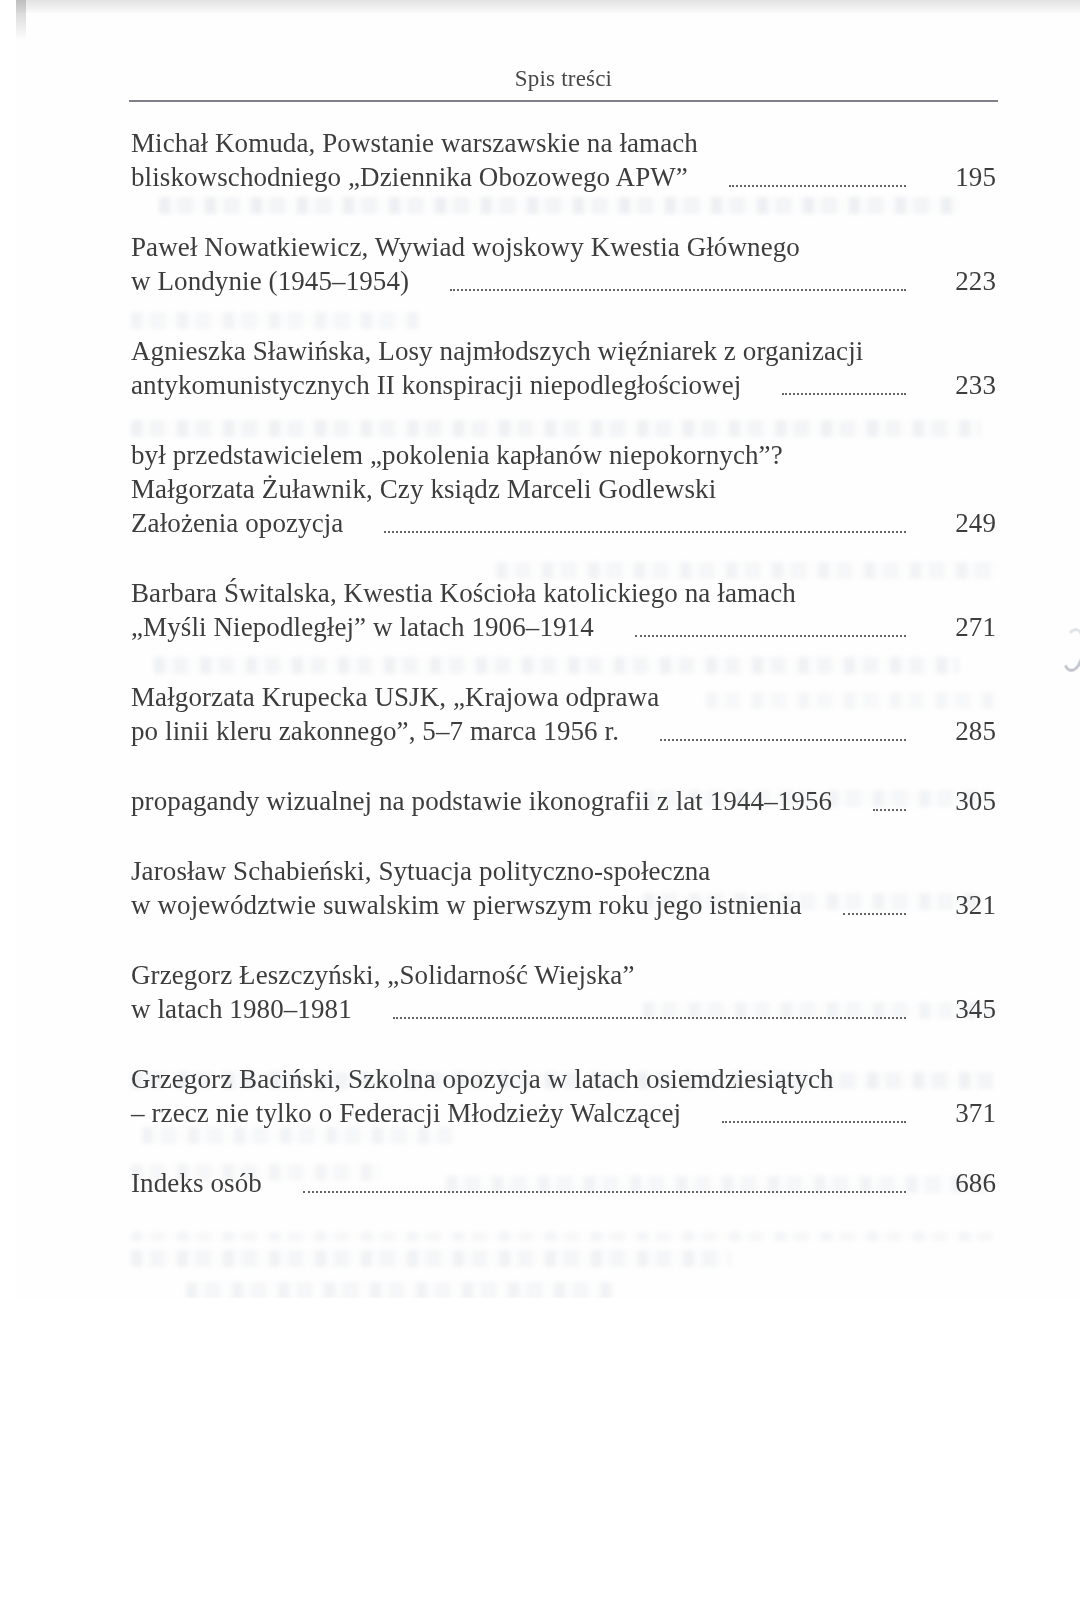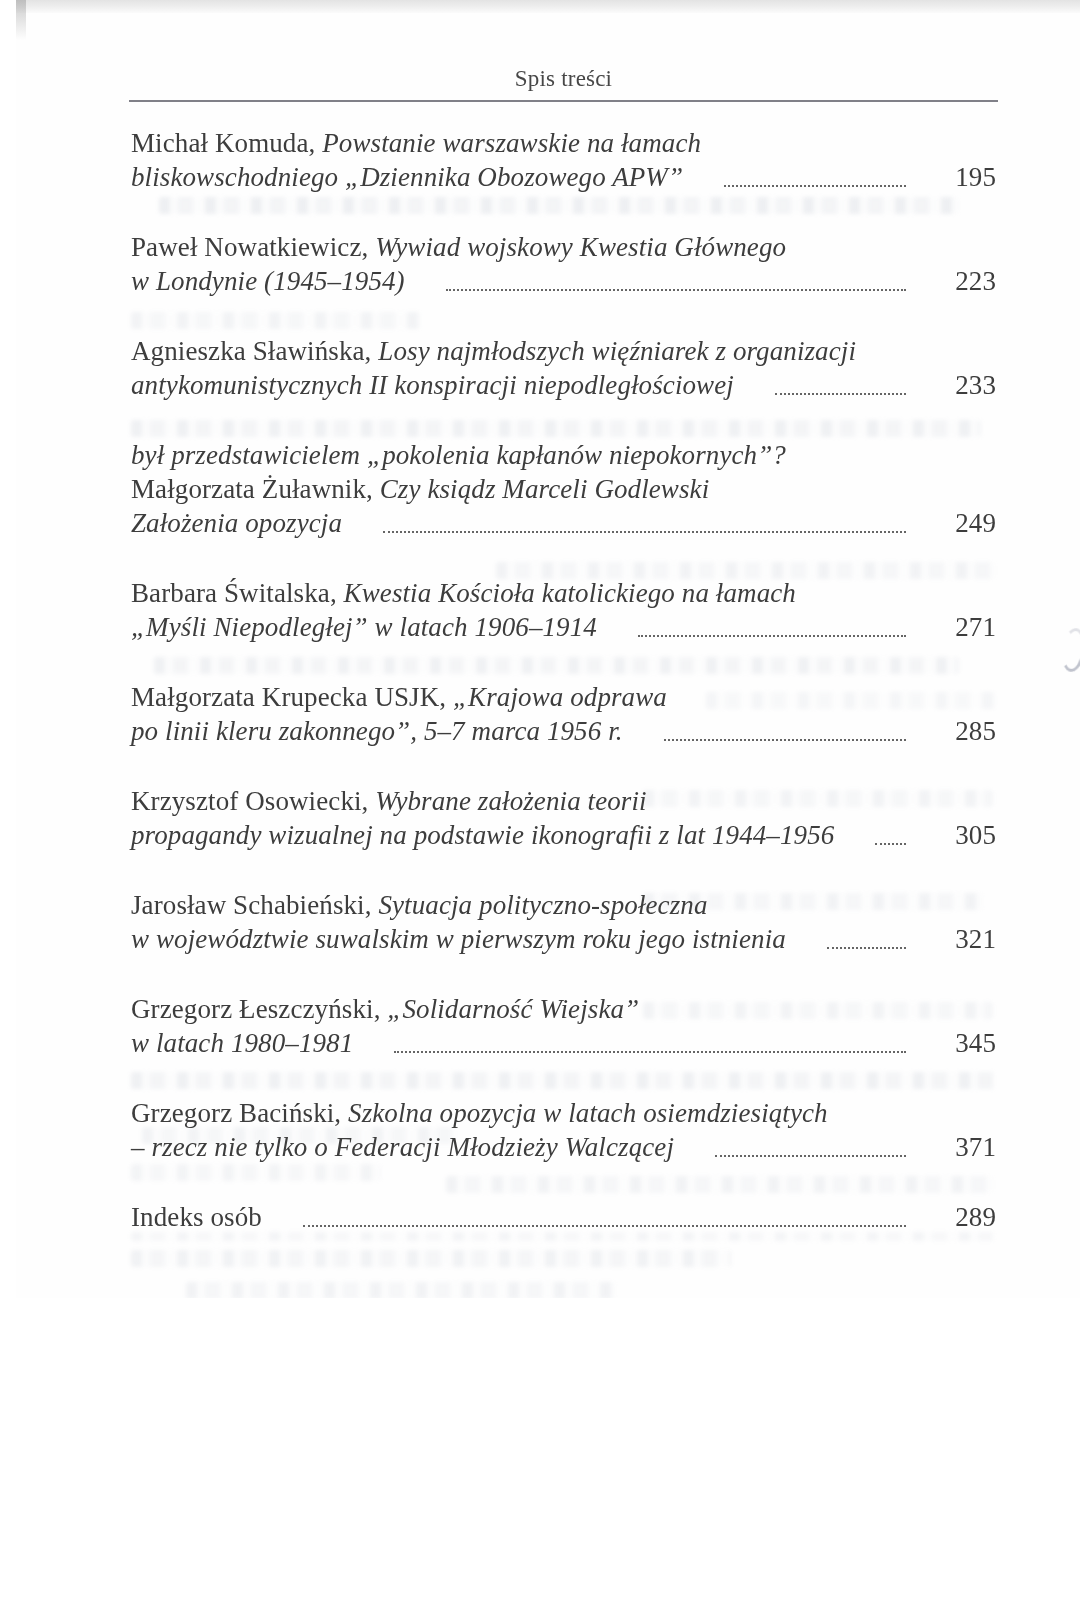--- a/index.html
+++ b/index.html
@@ -40,21 +40,21 @@
   .toc{margin-top:24px;}
   .entry{
     font-size:27px;line-height:34px;
     margin-bottom:36px;
     letter-spacing:.1px;
   }
   .tl-line{white-space:nowrap;}
   .tl-line.has-page{display:flex;align-items:flex-end;gap:30px;}
   .lt{white-space:nowrap;}
   .rm{font-style:normal;}
-  .it{font-style:italic;}
+  .it{}
   .dots{
     flex:1;
     min-width:14px;
     border-bottom:2.6px dotted #4b4b4b;
     margin:0 12px 7px 11px;
     opacity:.85;
   }
   .pg{flex:none;min-width:48px;text-align:right;}
   
   .folio{
@@ -179,21 +179,20 @@
         </div>
         <div class="entry">
           <div class="tl-line"><span class="lt"><span class="rm">Małgorzata Krupecka USJK, </span><span class="it">„Krajowa odprawa</span></span></div>
           <div class="tl-line has-page">
             <span class="lt"><span class="it">po linii kleru zakonnego”, 5–7 marca 1956 r.</span></span>
             <span class="dots"></span>
             <span class="pg">285</span>
           </div>
         </div>
         <div class="entry">
-          <div class="tl-line"><span class="lt"><span class="rm">Krzysztof Osowiecki, </span><span class="it">Wybrane założenia teorii</span></span></div>
           <div class="tl-line has-page">
             <span class="lt"><span class="it">propagandy wizualnej na podstawie ikonografii z lat 1944–1956</span></span>
             <span class="dots"></span>
             <span class="pg">305</span>
           </div>
         </div>
         <div class="entry">
           <div class="tl-line"><span class="lt"><span class="rm">Jarosław Schabieński, </span><span class="it">Sytuacja polityczno-społeczna</span></span></div>
           <div class="tl-line has-page">
             <span class="lt"><span class="it">w województwie suwalskim w pierwszym roku jego istnienia</span></span>
@@ -214,21 +213,21 @@
           <div class="tl-line has-page">
             <span class="lt"><span class="it">– rzecz nie tylko o Federacji Młodzieży Walczącej</span></span>
             <span class="dots"></span>
             <span class="pg">371</span>
           </div>
         </div>
         <div class="entry">
           <div class="tl-line has-page">
             <span class="lt"><span class="rm">Indeks osób</span></span>
             <span class="dots"></span>
-            <span class="pg">289</span>
+            <span class="pg">686</span>
           </div>
         </div>
       </div>
   </div>
 
   <div class="smudge"></div>
 
   <div class="folio">6</div>
 
   <div class="scan-line"></div>

